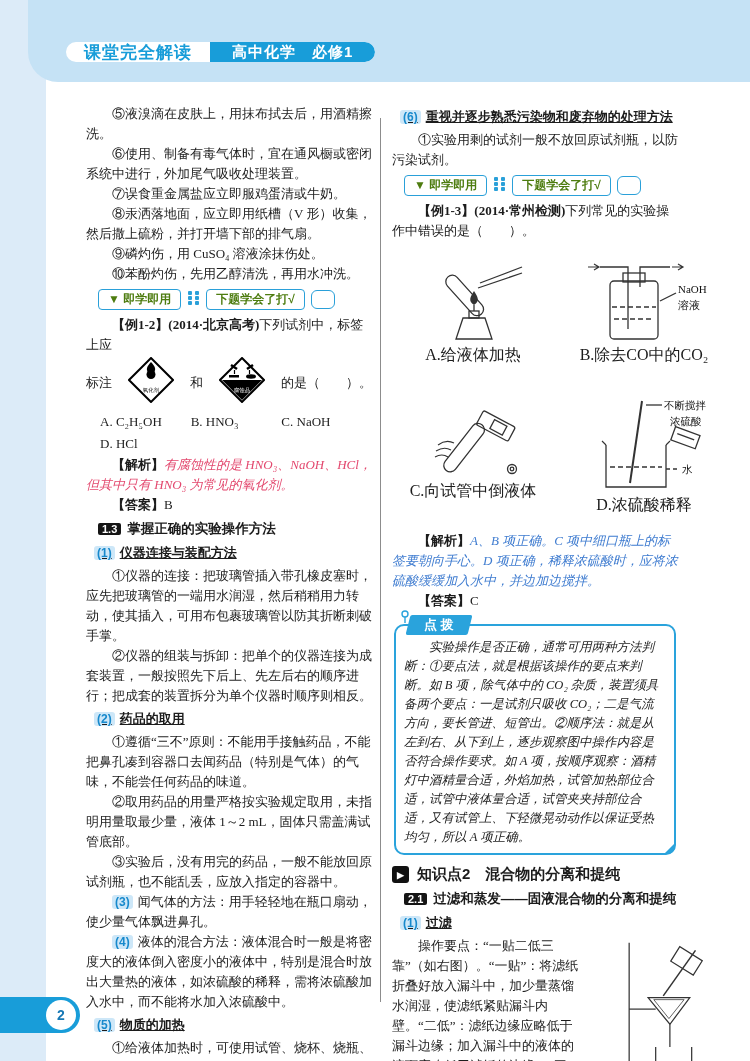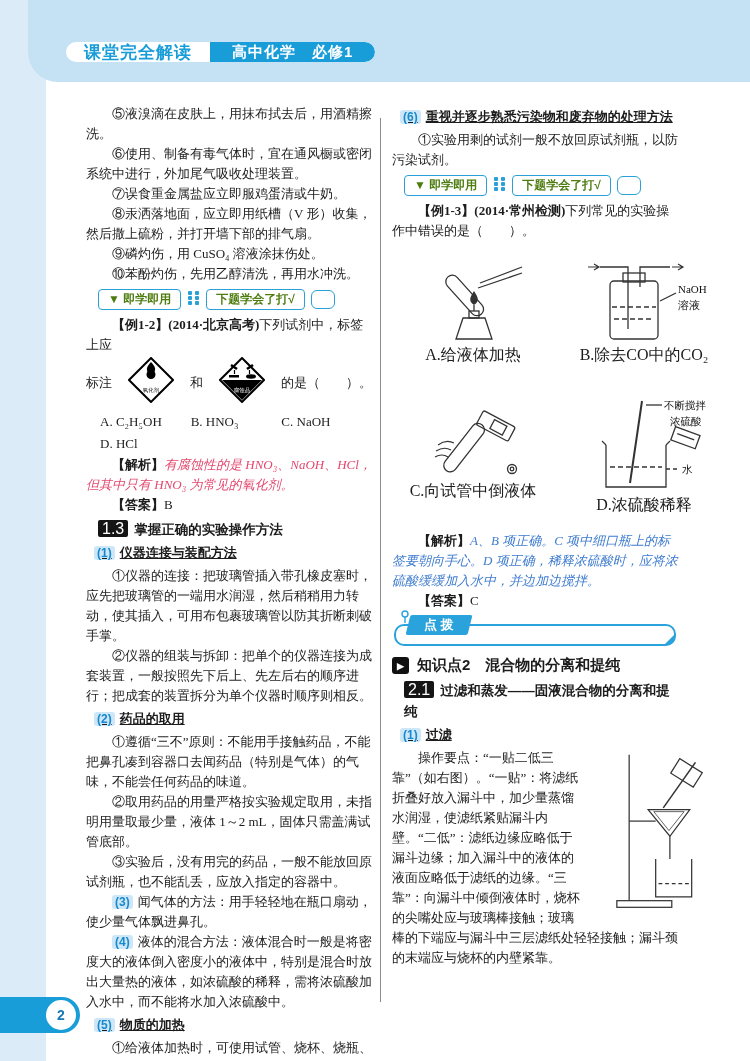--- a/index.html
+++ b/index.html
@@ -26,21 +26,21 @@
   p.p{margin:0;line-height:20px;text-indent:2em;}
   b.lab{font-family:Liberation Serif, serif;}
 
   
   .practice{display:flex;align-items:center;gap:6px;margin:5px 0 5px 12px;}
   .pb-box{border:1.5px solid #2aa0d9;color:#4d7c0f;border-radius:4px;padding:1px 9px;font-weight:bold;font-family:"Liberation Sans",sans-serif;font-size:12px;white-space:nowrap;}
   .pb-check{width:22px;height:17px;border:1.5px solid #2aa0d9;border-radius:6px;}
   .pb-dots{display:block;}
 
   
-  .numbox{background:#151515;color:#fff;padding:0 4px;border-radius:2px;font-family:"Liberation Sans",sans-serif;font-weight:normal;font-size:16px;margin-right:6px;}
+  .numbox{background:#151515;color:#fff;padding:0 4px;border-radius:2px;font-family:"Liberation Sans",sans-serif;font-weight:bold;font-size:11px;margin-right:6px;}
   .sech{font-family:"Liberation Sans",sans-serif;font-weight:bold;font-size:13.5px;margin:3px 0 2px 12px;line-height:21px;}
   .bluenum{background:#cde7f8;color:#1789cc;padding:0 3px;border-radius:3px;font-family:"Liberation Sans",sans-serif;font-weight:bold;font-size:12px;margin-right:5px;}
   .subhead{margin:2px 0 2px 8px;font-weight:bold;font-family:"Liberation Sans",sans-serif;font-size:13px;line-height:21px;text-decoration:underline;}
   .kp{display:flex;align-items:center;gap:8px;font-family:"Liberation Sans",sans-serif;font-weight:bold;font-size:15px;margin:10px 0 4px;}
   .play-icon{width:17px;height:17px;background:#111;color:#fff;border-radius:3px;display:flex;align-items:center;justify-content:center;font-size:9px;flex:0 0 17px;}
 
   
   .kai{font-style:italic;}
   .ana-red{color:#e3486e;}
   .ana-blue{color:#3f7cd0;}
@@ -261,20 +261,21 @@
     <p class="p"><b class="lab">【答案】</b><span>C</span></p>
 
     <div class="tipbox">
       <span class="pin">
         <svg width="10" height="14" viewBox="0 0 10 14">
             <circle cx="5" cy="4" r="3" fill="none" stroke="#2aa3dc" stroke-width="1.4"></circle>
             <line x1="5" y1="7" x2="5" y2="13" stroke="#2aa3dc" stroke-width="1.4"></line>
           </svg>
       </span>
       <div class="tiplab"><span>点 拨</span></div>
+      <p>实验操作是否正确，通常可用两种方法判断：①要点法，就是根据该操作的要点来判断。如 B 项，除气体中的 CO₂ 杂质，装置须具备两个要点：一是试剂只吸收 CO₂；二是气流方向，要长管进、短管出。②顺序法：就是从左到右、从下到上，逐步观察图中操作内容是否符合操作要求。如 A 项，按顺序观察：酒精灯中酒精量合适，外焰加热，试管加热部位合适，试管中液体量合适，试管夹夹持部位合适，又有试管上、下轻微晃动动作以保证受热均匀，所以 A 项正确。</p>
       <div class="corner"></div>
     </div>
 
     <div class="kp">
       <span class="play-icon">▶</span>
       <span>知识点2　混合物的分离和提纯</span>
     </div>
 
     <div class="sech"><span class="numbox">2.1</span><span>过滤和蒸发——固液混合物的分离和提纯</span></div>
 

